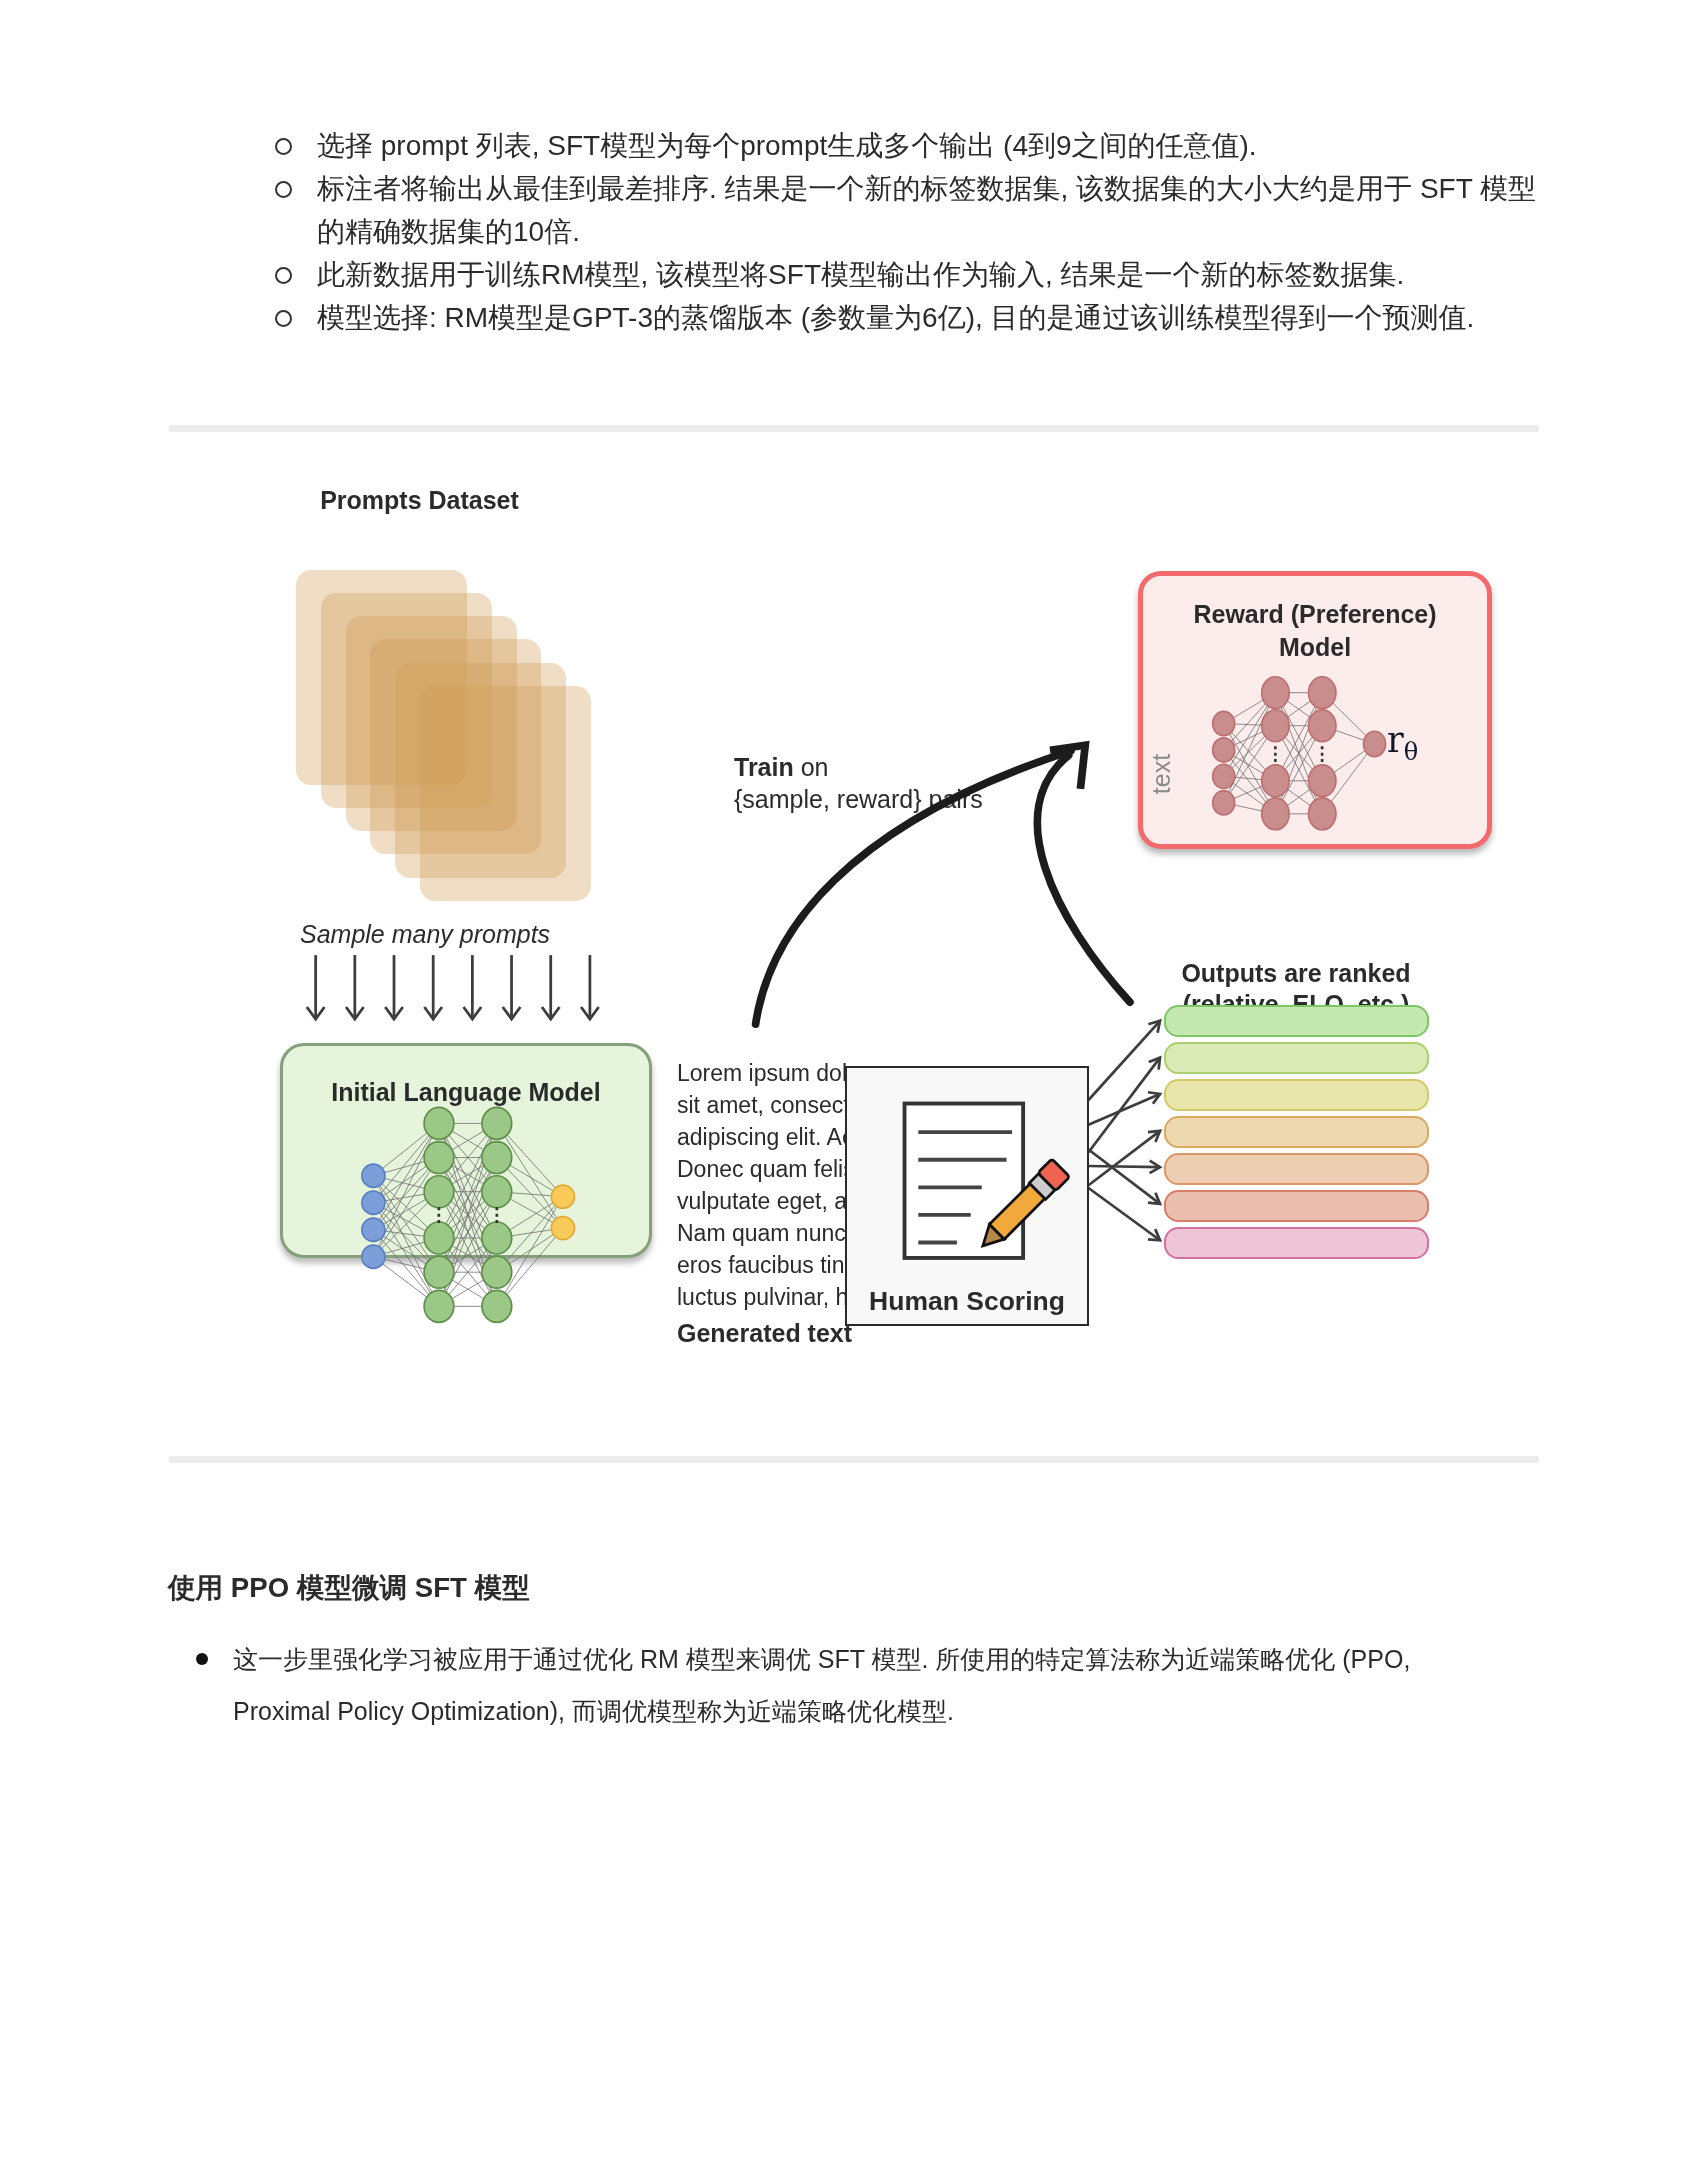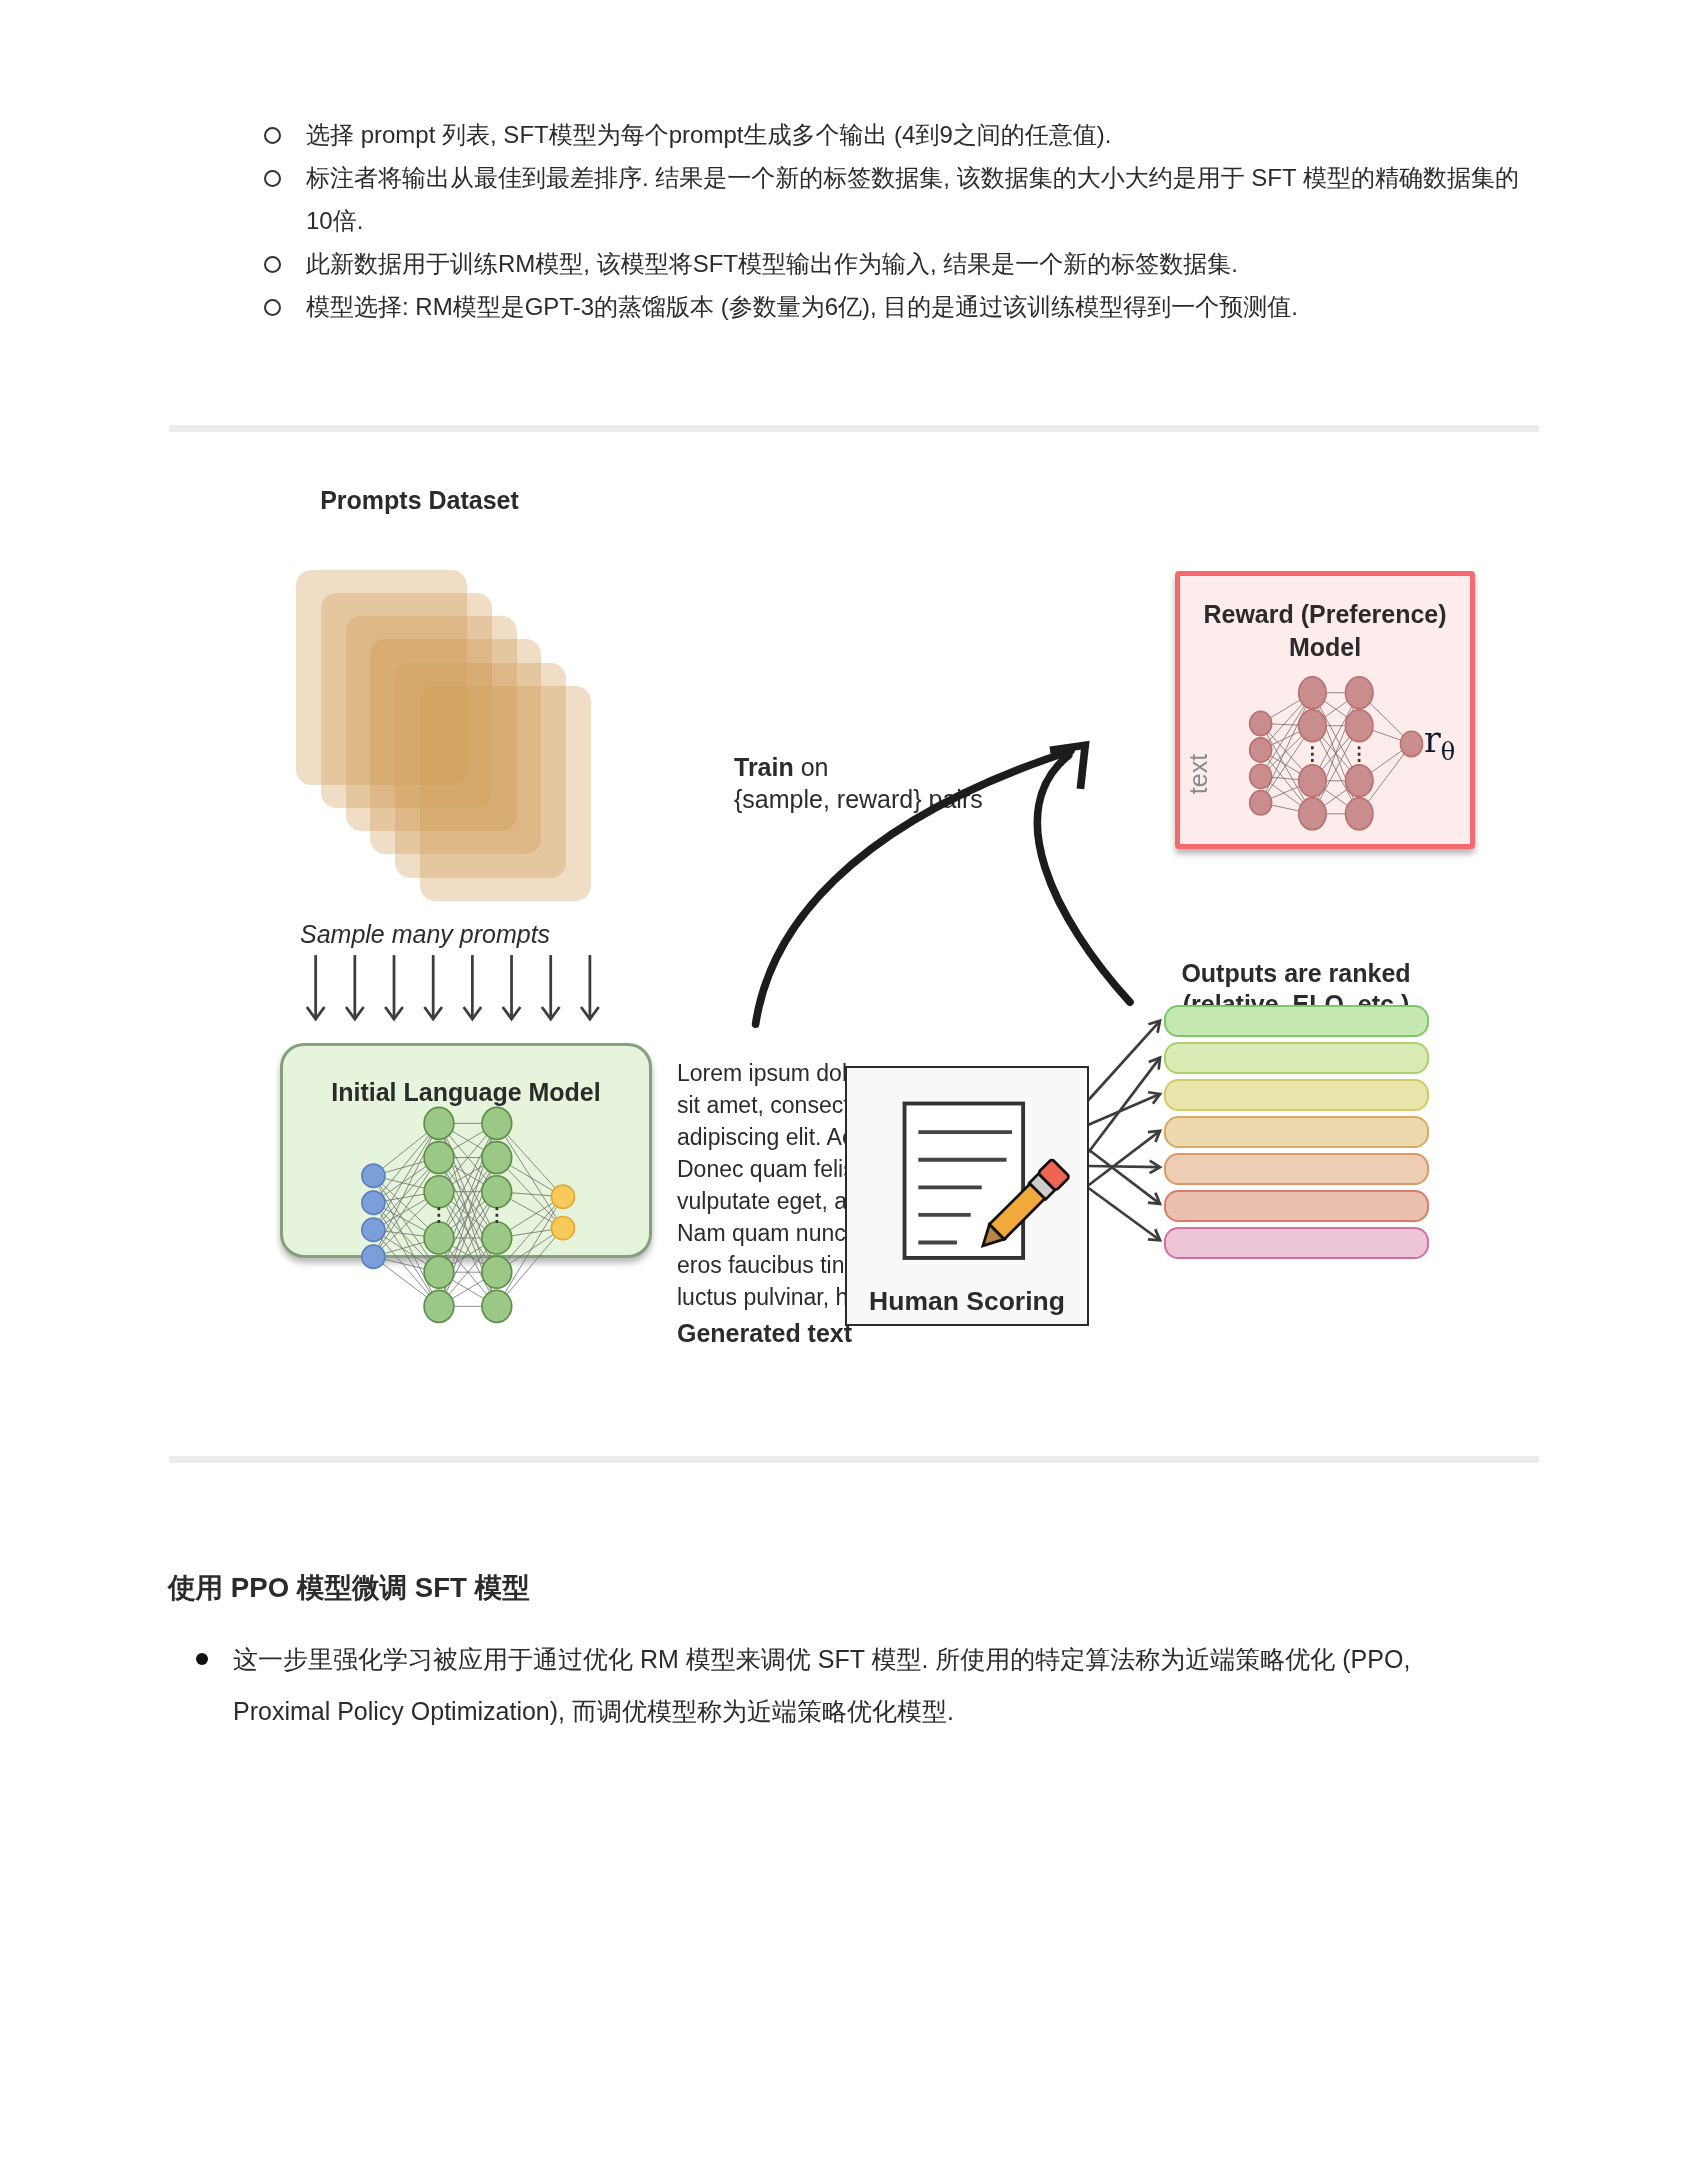--- a/index.html
+++ b/index.html
@@ -2,41 +2,41 @@
 <html style="--node-blue: #7d9fd9; --node-blue-border: #5a7ec2; --node-green: #9bc886; --node-green-border: #5d8f4a; --node-yellow: #f9ca59; --node-yellow-border: #e0a834; --node-pink: #ca8d8d; --node-pink-border: #bb6f6f; --ilm-box-bg: #e5f4db; --ilm-box-border: #84a17b; --reward-box-bg: #fdecec; --reward-box-border: #f4696b; --human-box-bg: #f8f8f8; --human-box-border: #2a2a2a; --prompt-square: #cf9c54; --divider: #ececec; --label-gray: #8a8a8a; --arrow-dark: #1c1c1c; --arrow-thin: #3d3d3d; --net-edge: #6f6f6f; --pencil-body: #f2a93b; --pencil-eraser: #ee6352; --pencil-ferrule: #cccccc; --pencil-wood: #b5854a;font-size:8.8px"><head>
 <meta charset="utf-8">
 <style>
   html,body{margin:0;padding:0;}
   body{
     width:1687px;height:2183px;background:#ffffff;position:relative;
     font-family:"Liberation Sans", sans-serif;color:#2b2b2b;overflow:hidden;
   }
   .abs{position:absolute;}
   
-  #top-bullets{left:254px;top:113px;width:1285px;list-style:none;margin:0;padding:0;
-    font-size:24px;line-height:43px;}
+  #top-bullets{left:254px;top:113px;width:1285px;list-style:none;margin:11px;padding:0;
+    font-size:28px;line-height:43px;}
   #top-bullets li{position:relative;padding-left:52px;margin:0;}
   #top-bullets .dot{position:absolute;left:10px;top:14.3px;width:13.2px;height:13.2px;
     border:2.2px solid #333;border-radius:50%;background:transparent;}
   
   .divider{left:169px;width:1370px;height:6.6px;background:var(--divider);border-radius:1.7px;}
   
   .lbl-bold{font-weight:bold;font-size:25px;}
   #prompts-label{left:298px;top:486px;width:243px;text-align:center;}
   #sample-label{left:300px;top:920px;width:292px;text-align:left;font-style:italic;font-size:25px;}
   
   .pr-square{position:absolute;width:171px;height:215px;border-radius:15.4px;background:var(--prompt-square);opacity:0.34;}
   
   #ilm-box{left:280px;top:1043px;width:372px;height:215px;background:var(--ilm-box-bg);
     border:3.9px solid var(--ilm-box-border);border-radius:24px;box-sizing:border-box;
     box-shadow:0 5px 6.6px rgba(0,0,0,0.28);}
   #ilm-title{left:0;top:32px;width:100%;text-align:center;font-weight:bold;font-size:25px;}
   
-  #reward-box{left:1175px;top:571px;width:300px;height:278px;background:var(--reward-box-bg);
-    border:5px solid var(--reward-box-border);border-radius:4px;box-sizing:border-box;
+  #reward-box{left:1138px;top:571px;width:354px;height:278px;background:var(--reward-box-bg);
+    border:5px solid var(--reward-box-border);border-radius:23px;box-sizing:border-box;
     box-shadow:0 5px 6.6px rgba(0,0,0,0.28);}
   #reward-title{left:0;top:22px;width:100%;text-align:center;font-weight:bold;font-size:25px;line-height:33px;}
   #reward-text-label{left:4.4px;top:165px;width:66px;height:66px;color:var(--label-gray);
     font-size:25px;transform:rotate(-90deg);text-align:center;}
   #reward-rtheta{left:244px;top:144px;font-family:"DejaVu Serif", serif;font-size:35px;color:#0f172a;}
   #reward-rtheta sub{font-size:24px;}
   
   #train-label{left:734px;top:751px;font-size:25px;line-height:32px;}
   
   #lorem{left:677px;top:1057px;width:178px;font-size:23px;line-height:32px;white-space:nowrap;}

